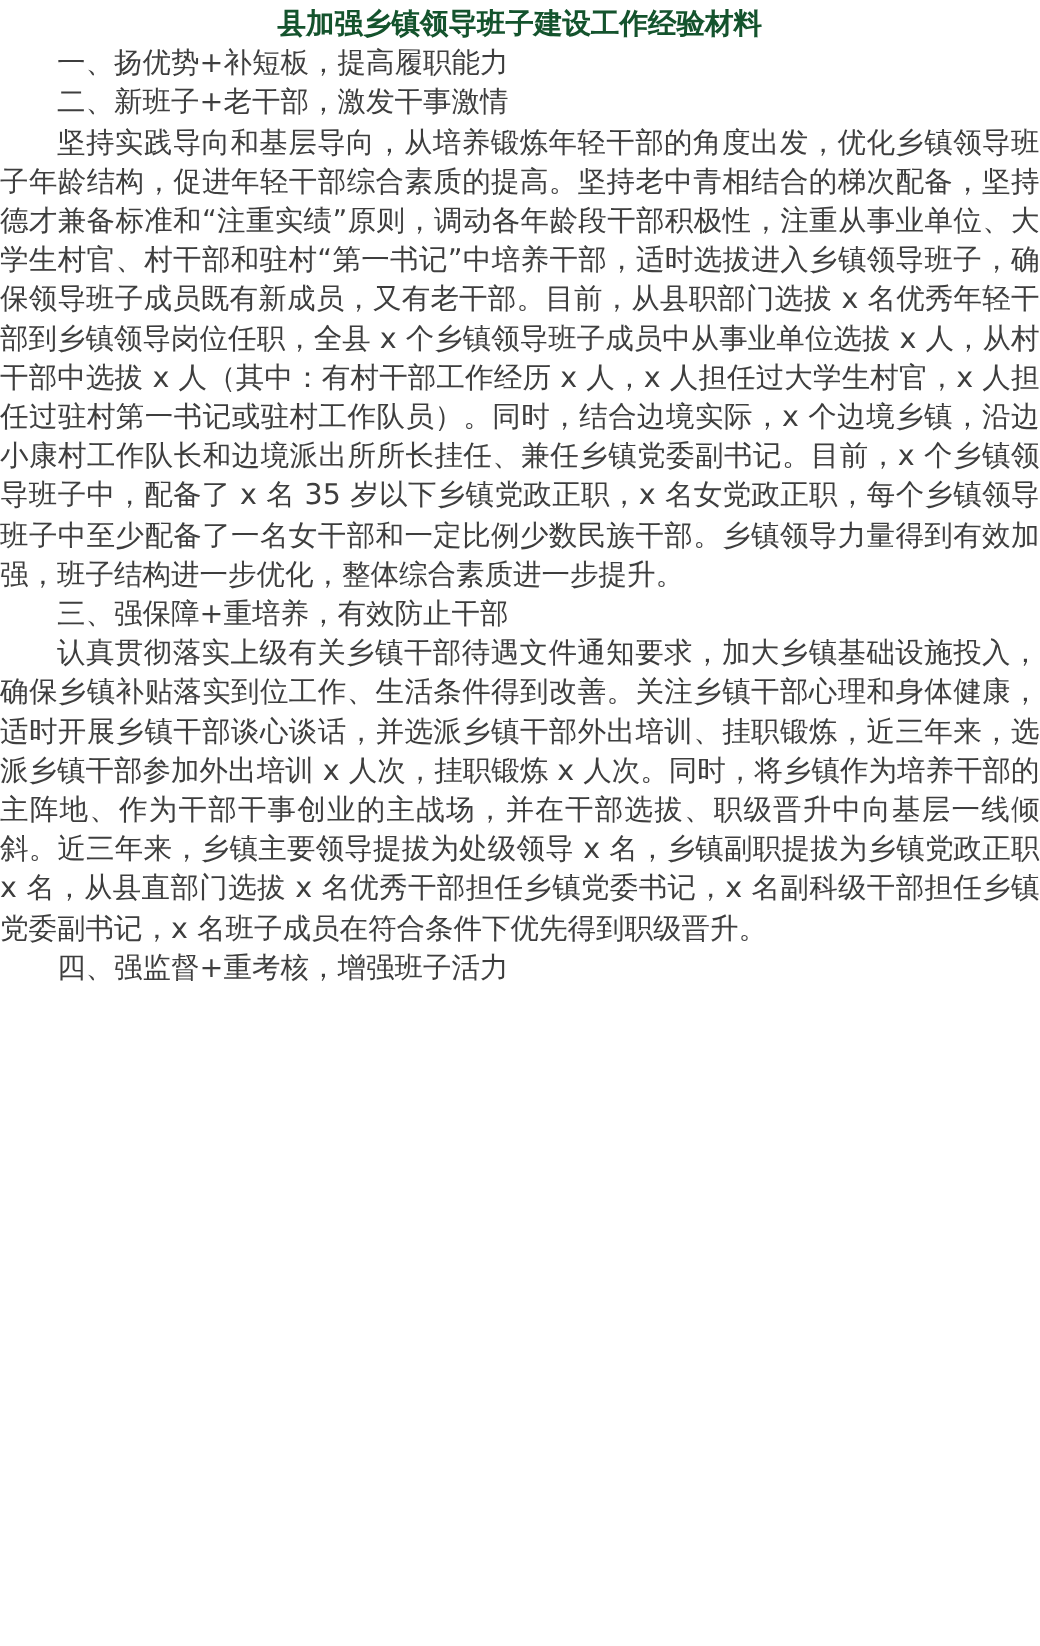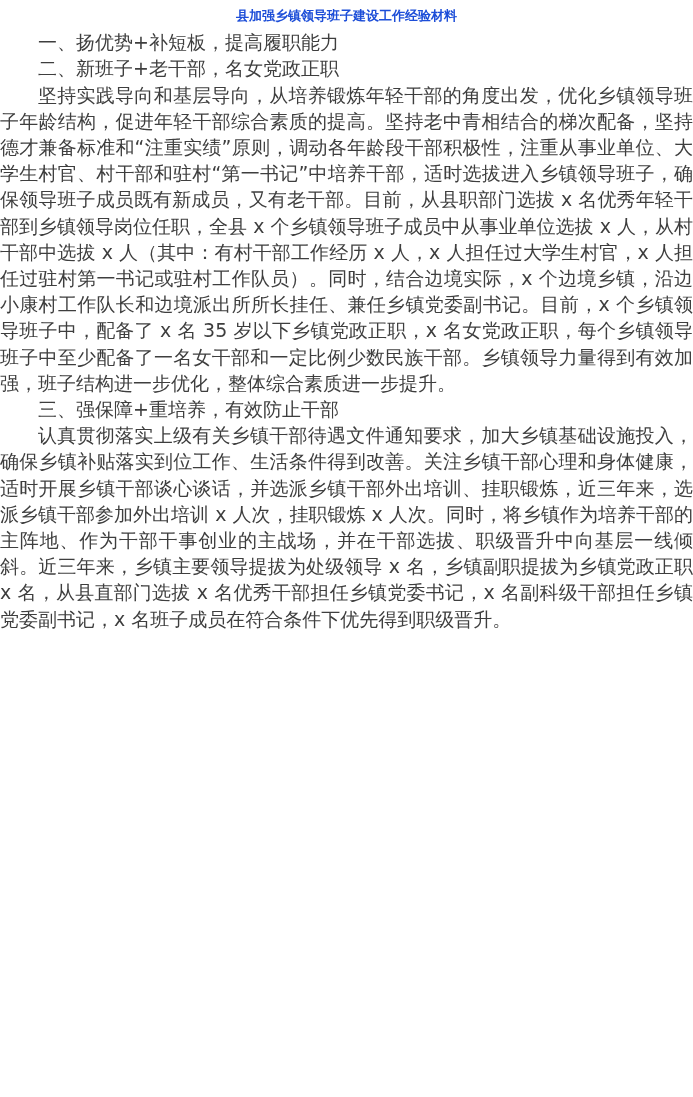--- a/index.html
+++ b/index.html
@@ -17,39 +17,40 @@
     box-sizing: border-box;
     padding-top: 3px;
     font-family: "DejaVu Sans", sans-serif;
     font-size: 19px;
     line-height: 26.2px;
     color: #3e3e3e;
     text-align: justify;
   }
   .doc h1.title {
     margin: 0;
-    font-size: 13px;
+    font-size: 19px;
     line-height: 26.2px;
     font-weight: bold;
     text-align: center;
-    color: #1d4ed8;
+    color: #14532d;
   }
   .doc p {
     margin: 0;
     text-indent: 2em;
   }
   .doc p.heading {
     font-weight: normal;
   }
 </style>
 </head>
 <body>
 
 <div class="doc">
   <h1 class="title">县加强乡镇领导班子建设工作经验材料</h1>
   <div id="paragraphs">
       <p class="heading">一、扬优势+补短板，提高履职能力</p>
-      <p class="heading">二、新班子+老干部，名女党政正职</p>
+      <p class="heading">二、新班子+老干部，激发干事激情</p>
       <p class="body">坚持实践导向和基层导向，从培养锻炼年轻干部的角度出发，优化乡镇领导班子年龄结构，促进年轻干部综合素质的提高。坚持老中青相结合的梯次配备，坚持德才兼备标准和“注重实绩”原则，调动各年龄段干部积极性，注重从事业单位、大学生村官、村干部和驻村“第一书记”中培养干部，适时选拔进入乡镇领导班子，确保领导班子成员既有新成员，又有老干部。目前，从县职部门选拔 x 名优秀年轻干部到乡镇领导岗位任职，全县 x 个乡镇领导班子成员中从事业单位选拔 x 人，从村干部中选拔 x 人（其中：有村干部工作经历 x 人，x 人担任过大学生村官，x 人担任过驻村第一书记或驻村工作队员）。同时，结合边境实际，x 个边境乡镇，沿边小康村工作队长和边境派出所所长挂任、兼任乡镇党委副书记。目前，x 个乡镇领导班子中，配备了 x 名 35 岁以下乡镇党政正职，x 名女党政正职，每个乡镇领导班子中至少配备了一名女干部和一定比例少数民族干部。乡镇领导力量得到有效加强，班子结构进一步优化，整体综合素质进一步提升。</p>
       <p class="heading">三、强保障+重培养，有效防止干部</p>
       <p class="body">认真贯彻落实上级有关乡镇干部待遇文件通知要求，加大乡镇基础设施投入，确保乡镇补贴落实到位工作、生活条件得到改善。关注乡镇干部心理和身体健康，适时开展乡镇干部谈心谈话，并选派乡镇干部外出培训、挂职锻炼，近三年来，选派乡镇干部参加外出培训 x 人次，挂职锻炼 x 人次。同时，将乡镇作为培养干部的主阵地、作为干部干事创业的主战场，并在干部选拔、职级晋升中向基层一线倾斜。近三年来，乡镇主要领导提拔为处级领导 x 名，乡镇副职提拔为乡镇党政正职 x 名，从县直部门选拔 x 名优秀干部担任乡镇党委书记，x 名副科级干部担任乡镇党委副书记，x 名班子成员在符合条件下优先得到职级晋升。</p>
+      <p class="heading">四、强监督+重考核，增强班子活力</p>
     </div>
 </div>
 
 </body></html>

